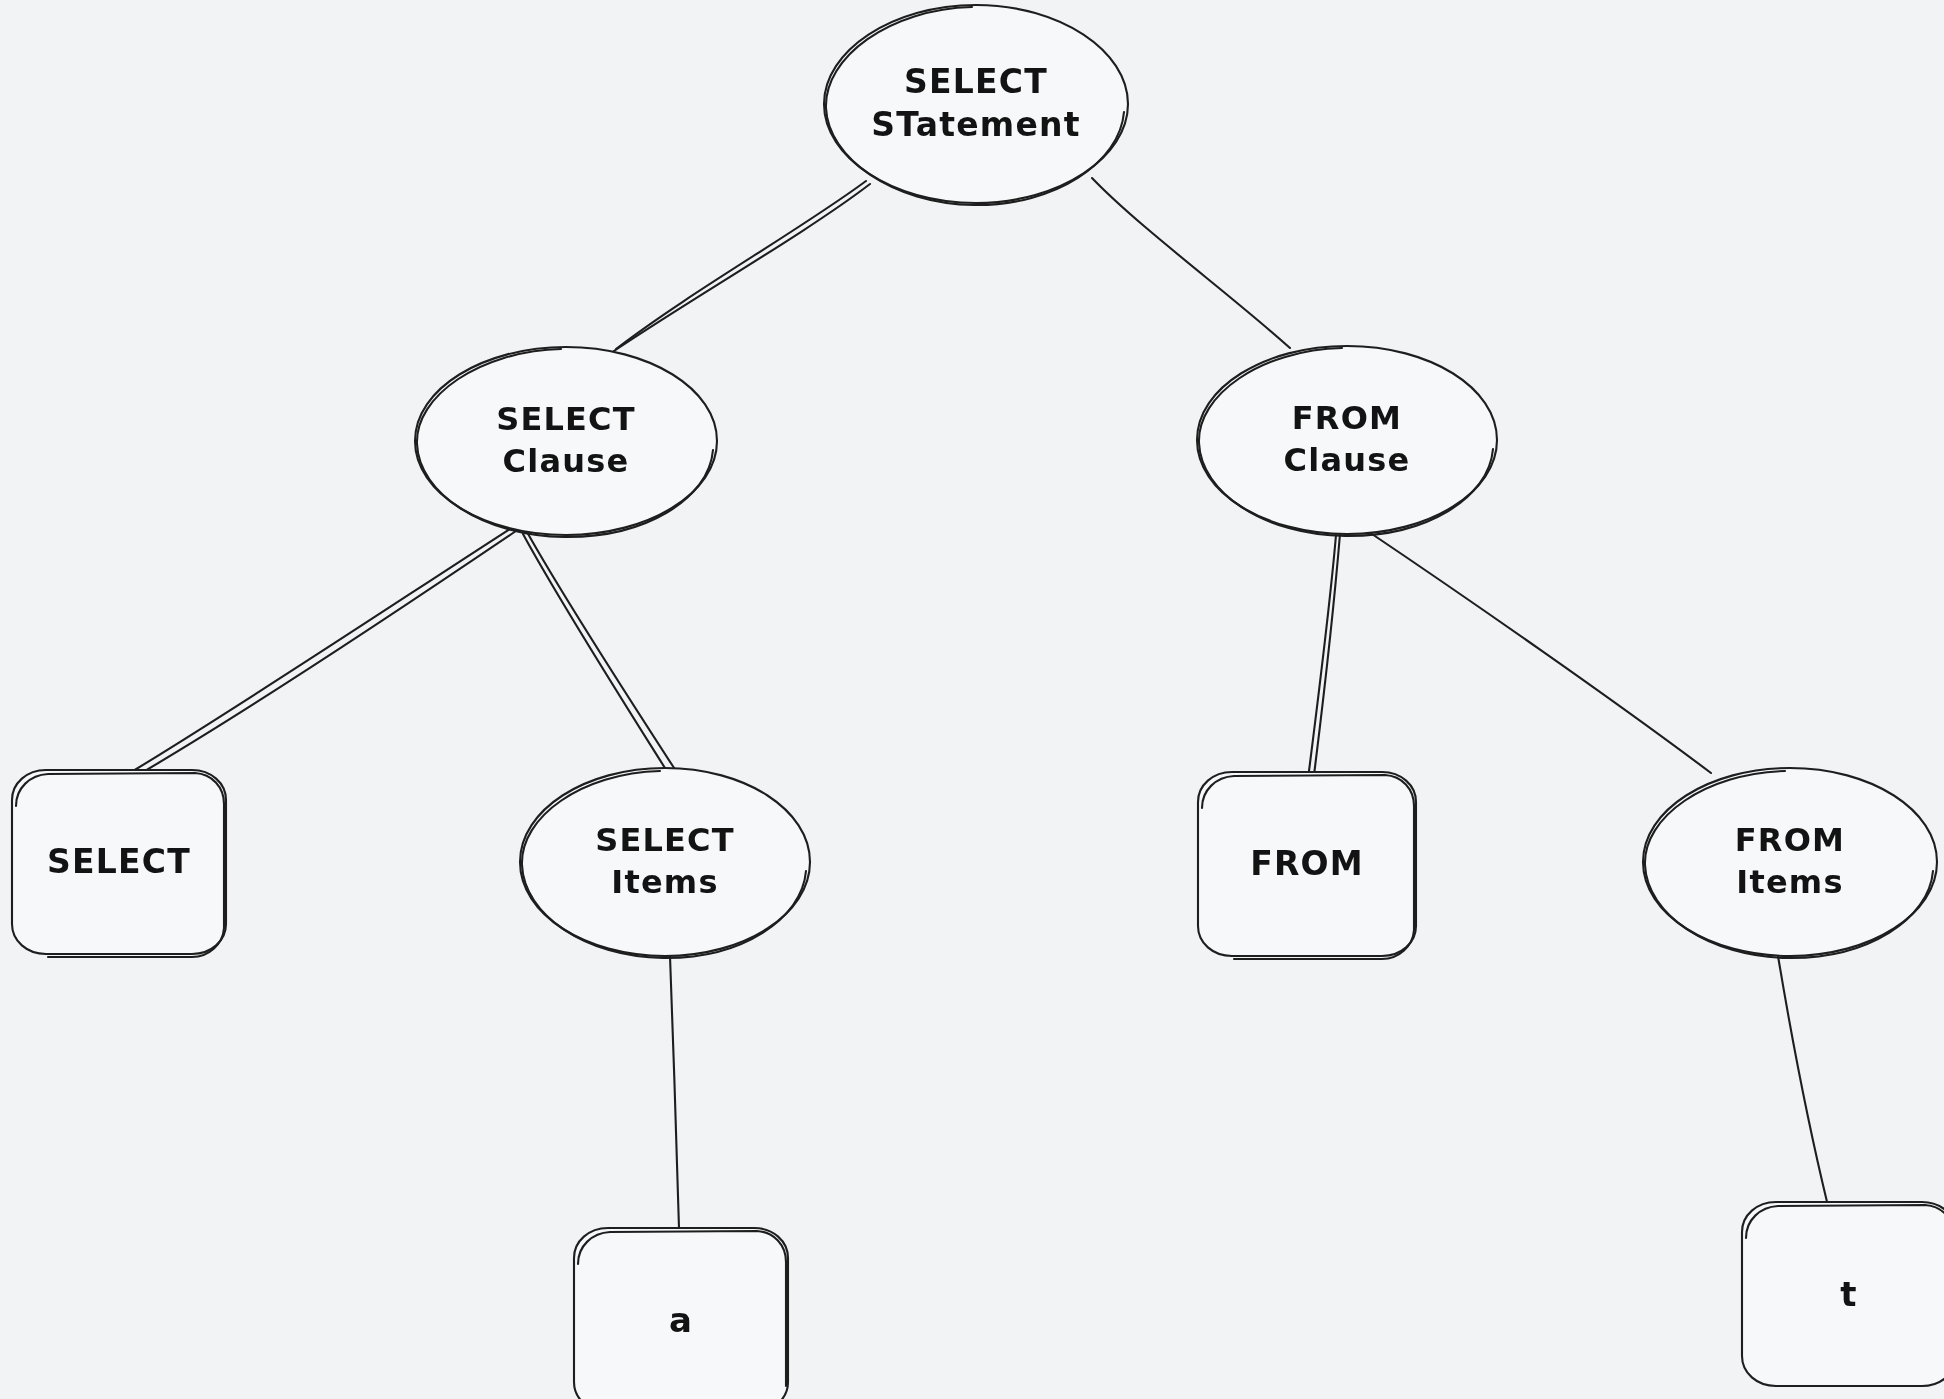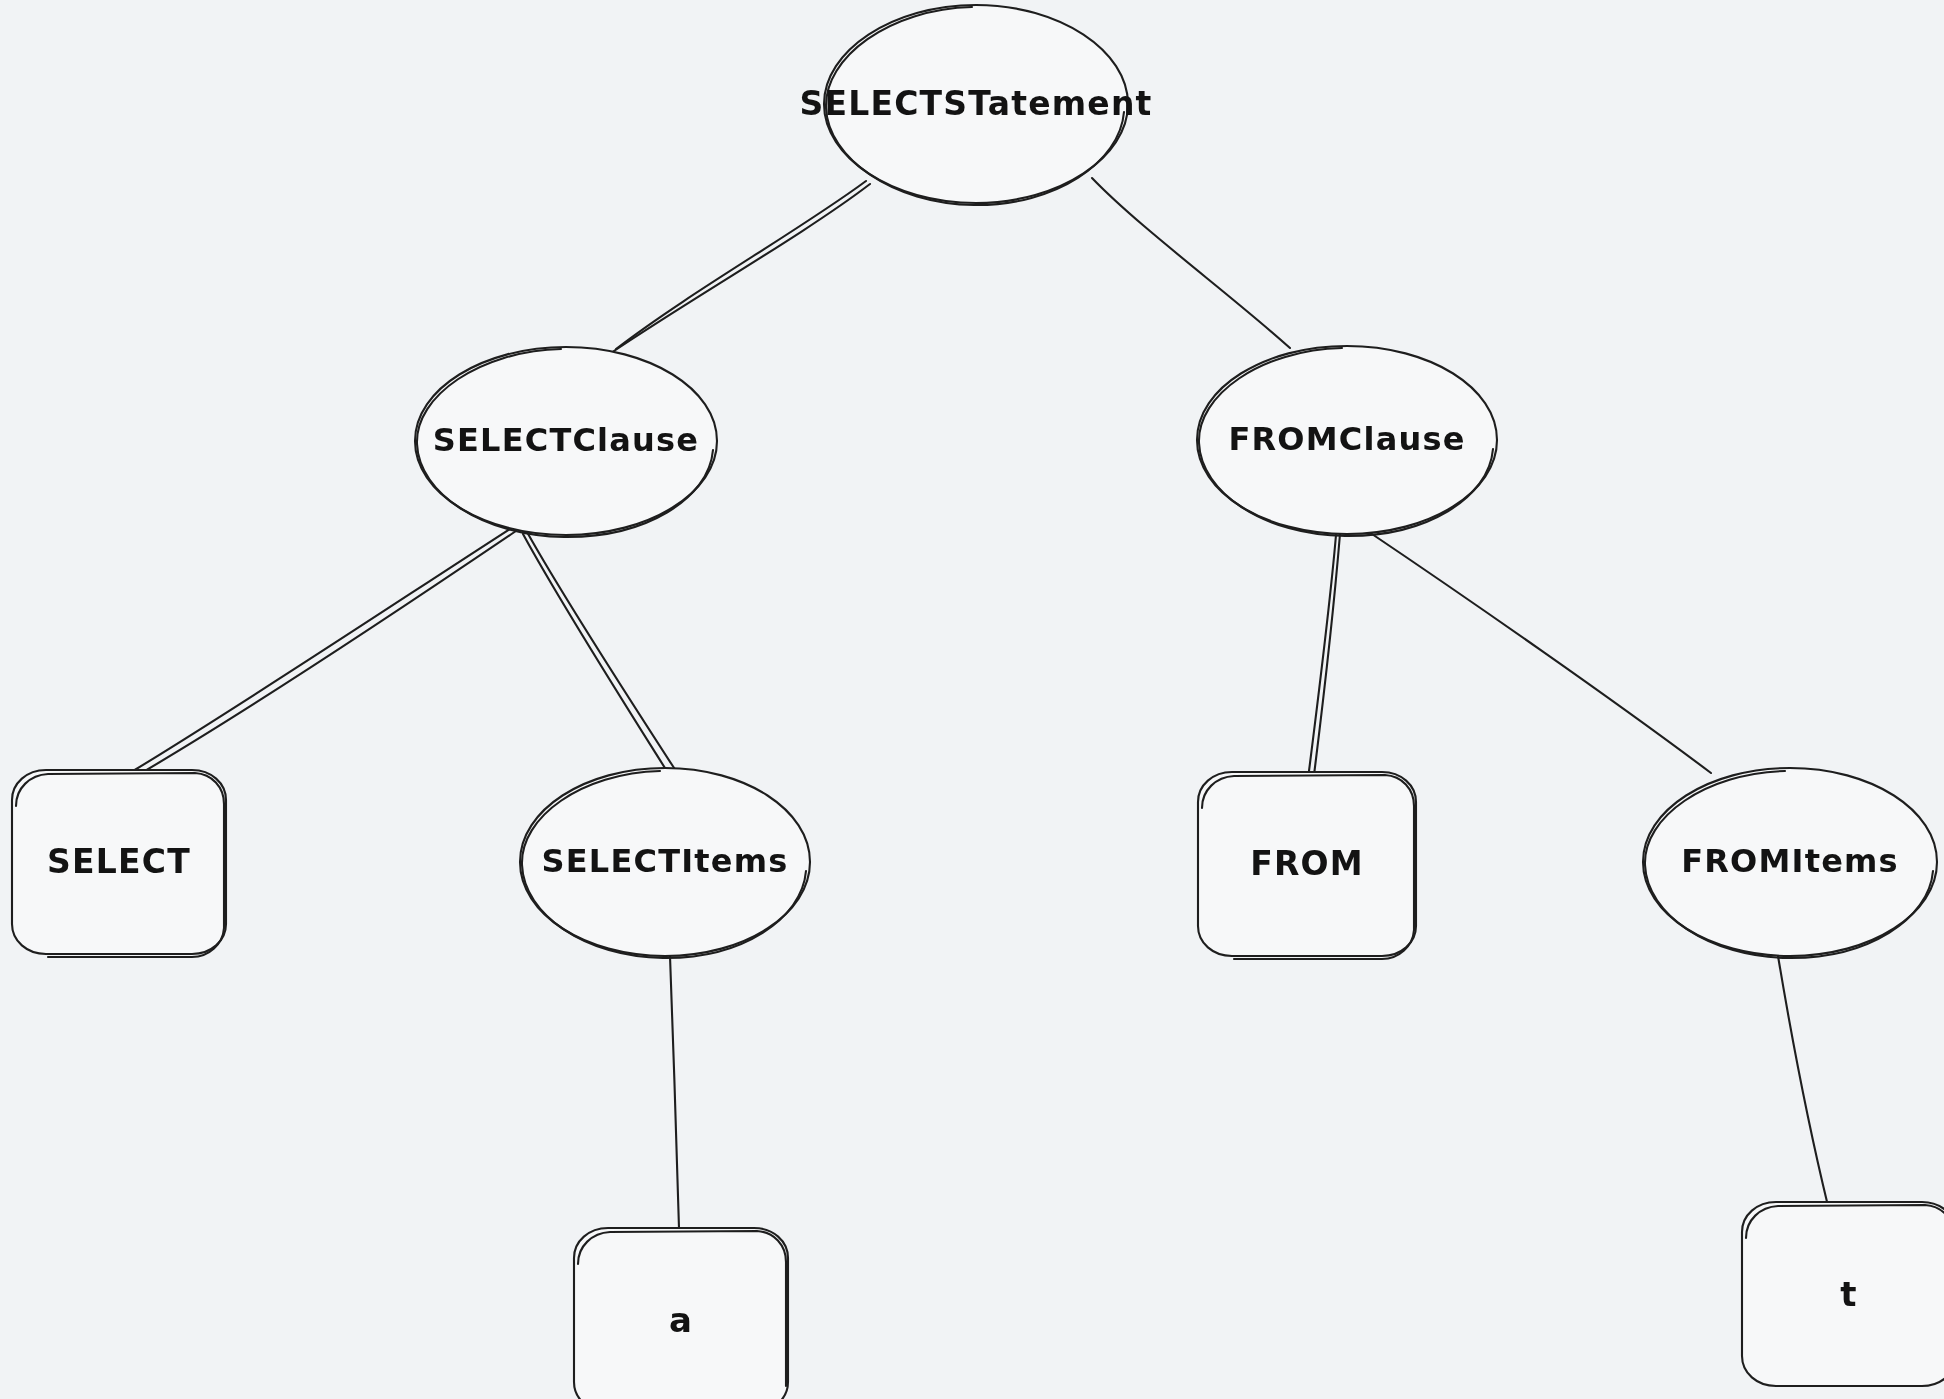--- a/index.html
+++ b/index.html
@@ -24,21 +24,21 @@
     position: absolute;
     top: 0;
     left: 0;
     width: 1944px;
     height: 1399px;
     display: block;
   }
   .node-label {
     position: absolute;
     display: flex;
-    flex-direction: row;
+    flex-direction: column;
     align-items: center;
     justify-content: center;
     text-align: center;
     color: #131313;
     font-family: "DejaVu Sans", sans-serif;
     font-weight: 700;
     letter-spacing: 1.2px;
     pointer-events: none;
     line-height: 1.30;
   }

